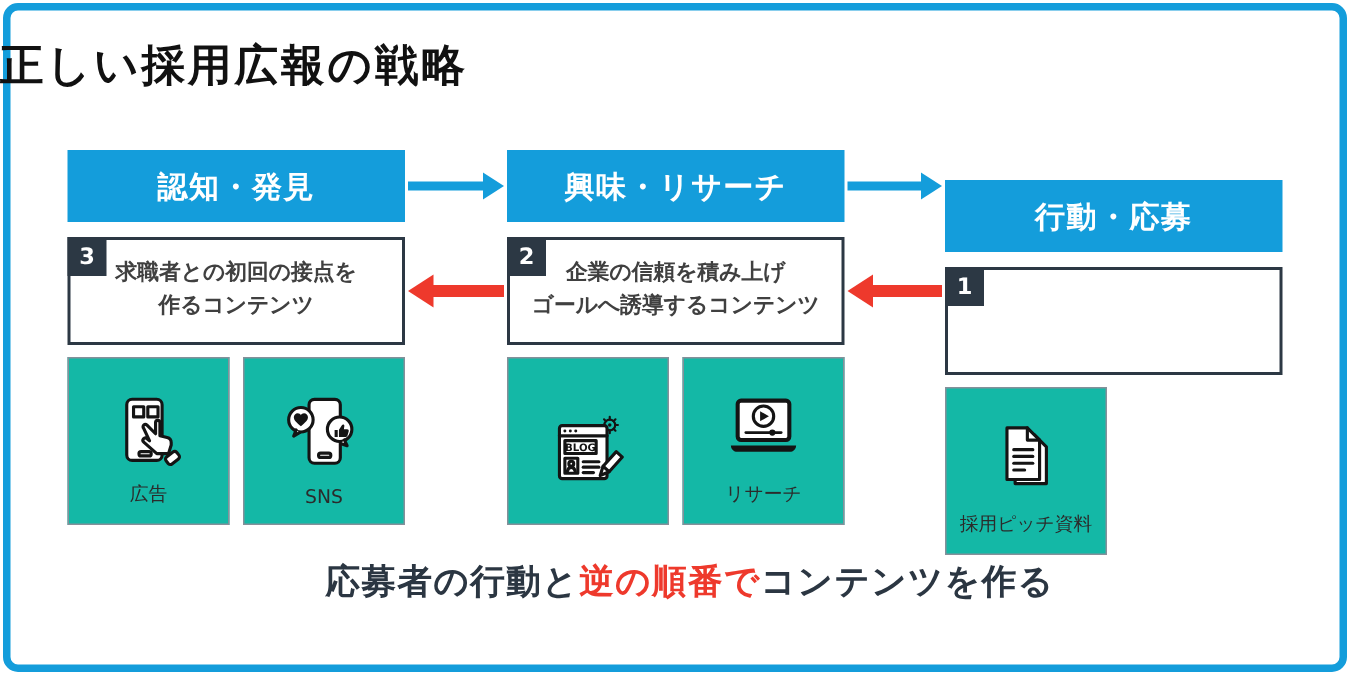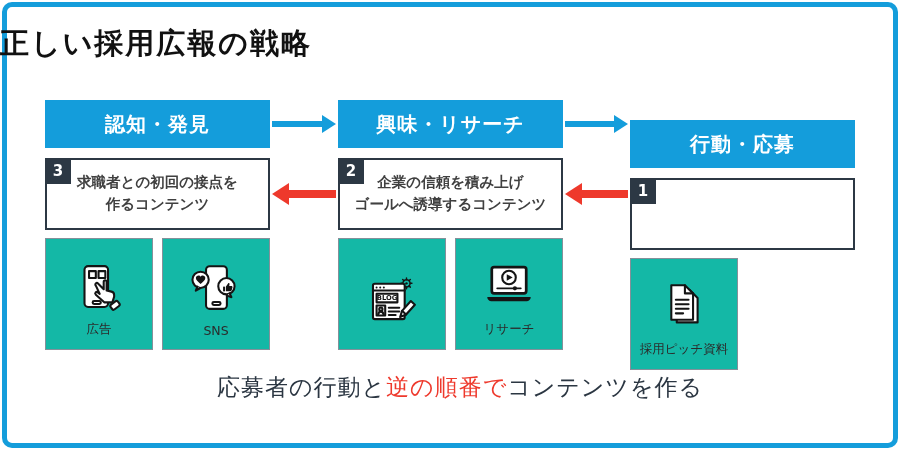--- a/index.html
+++ b/index.html
@@ -38,21 +38,21 @@
                     border-left:14px solid #149ddb;}
   .arrow-red .shaft{left:15px;right:0;height:8px;background:#ee392c;}
   .arrow-red .head{left:0;border-top:11px solid transparent;border-bottom:11px solid transparent;
                    border-right:17px solid #ee392c;}
   .arrow-b1{left:272px;top:112px;width:64px;}
   .arrow-b2{left:565px;top:112px;width:63px;}
   .arrow-r1{left:272px;top:182px;width:64px;}
   .arrow-r2{left:565px;top:182px;width:63px;}
 
   .footer{position:absolute;left:0;right:0;top:372px;text-align:center;
-          font-size:23px;font-weight:400;color:#2b3642;letter-spacing:1px;margin-left:20px;}
+          font-size:23px;font-weight:700;color:#2b3642;letter-spacing:1px;margin-left:20px;}
   .footer .red{color:#ee392c;}
 
   .item svg{stroke:#141414;fill:none;stroke-width:2.3;stroke-linecap:round;stroke-linejoin:round;}
   .item svg .fill{fill:#141414;stroke:none;}
   .item svg .wfill{fill:#ffffff;}
 </style>
 </head>
 <body>
 
 <div class="canvas">

